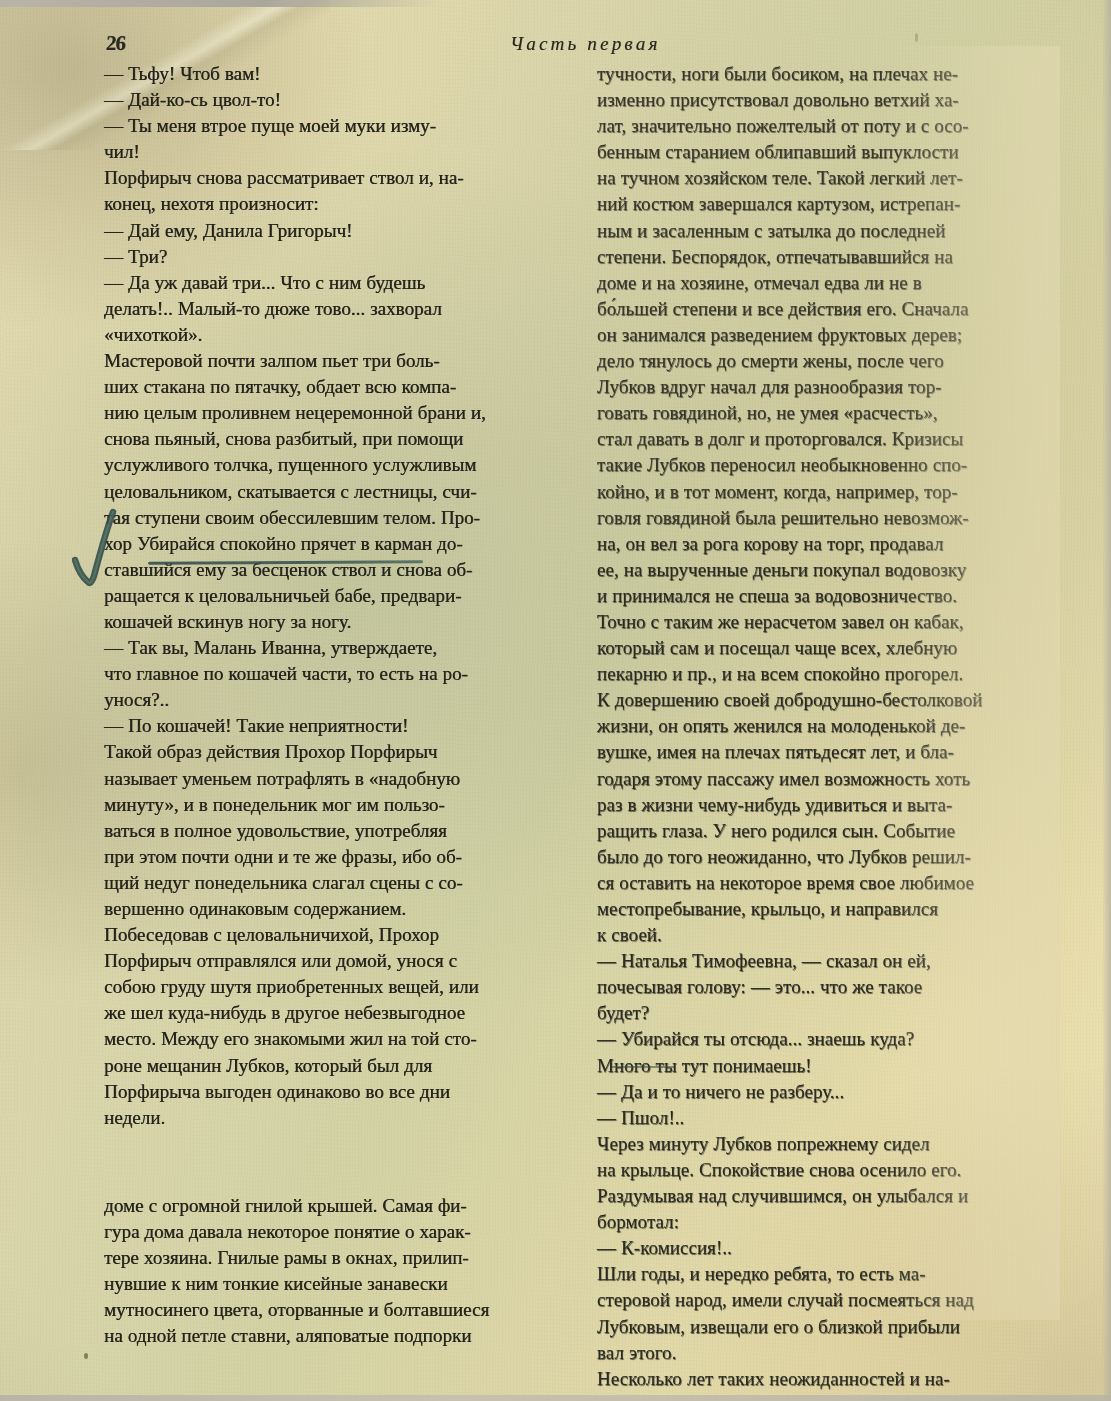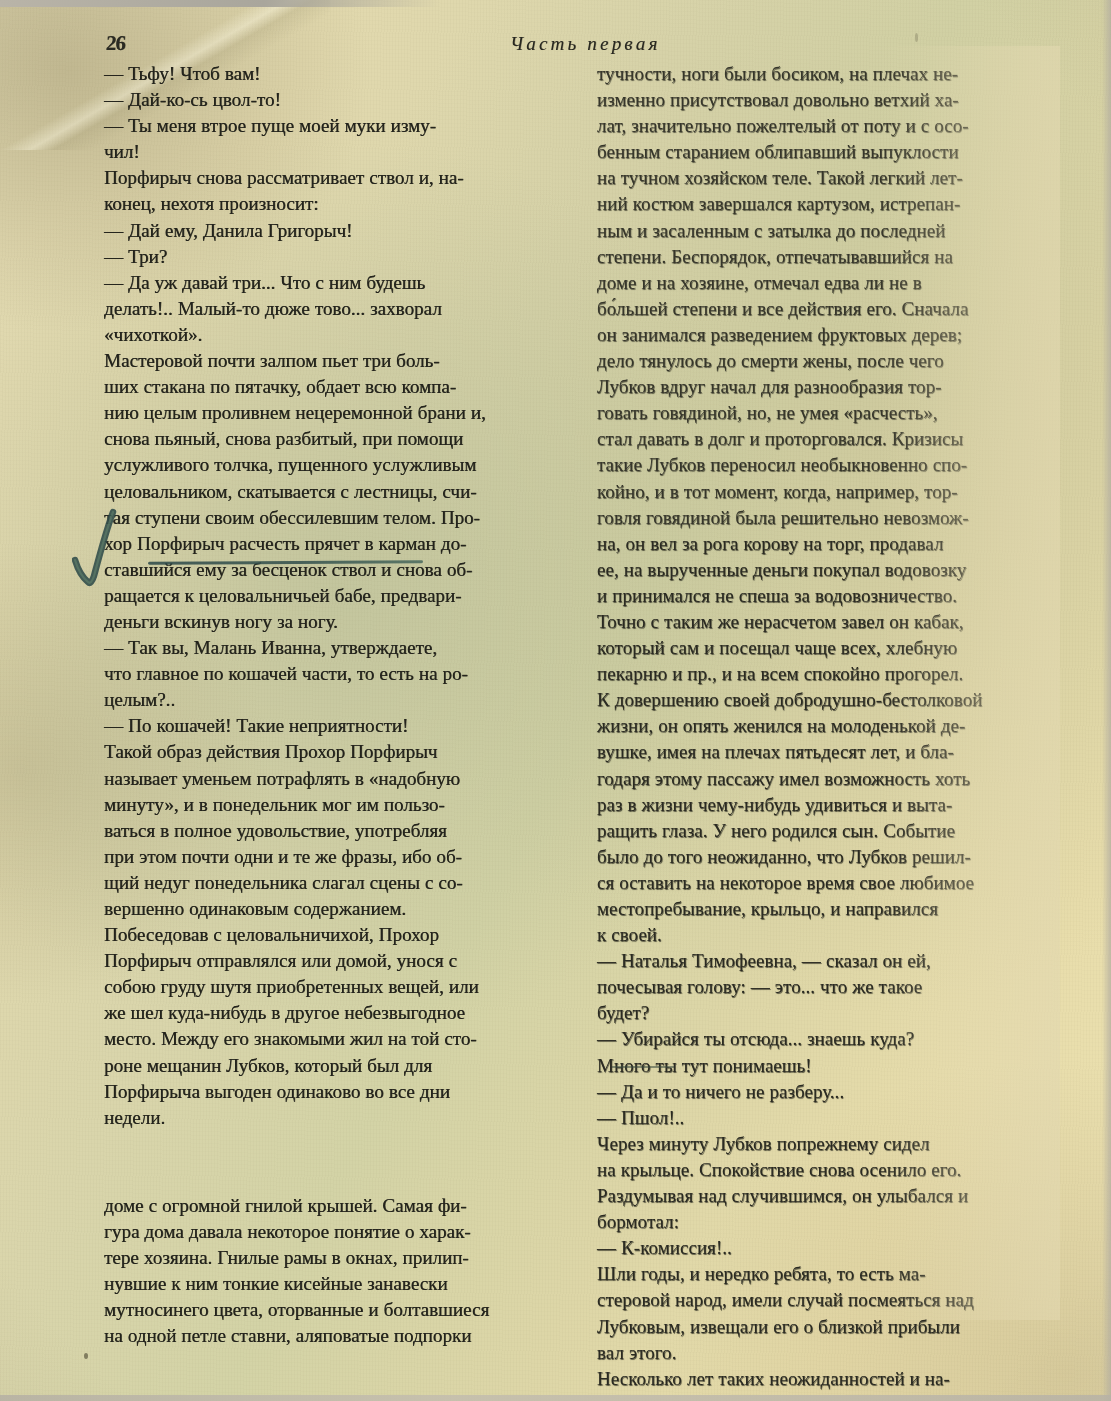--- a/index.html
+++ b/index.html
@@ -222,36 +222,36 @@
           <span class="ln just">
               <span>услужливого толчка, пущенного услужливым</span>
             </span>
           <span class="ln just">
               <span>целовальником, скатывается с лестницы, счи-</span>
             </span>
           <span class="ln just">
               <span>тая ступени своим обессилевшим телом. Про-</span>
             </span>
           <span class="ln just">
-              <span>хор Порфирыч расчесть прячет в карман до-</span>
+              <span>хор Убирайся спокойно прячет в карман до-</span>
             </span>
           <span class="ln just">
               <span>ставшийся ему за бесценок ствол и снова об-</span>
             </span>
           <span class="ln just">
               <span>ращается к целовальничьей бабе, предвари-</span>
             </span>
-          <span class="ln">деньги вскинув ногу за ногу.</span>
+          <span class="ln">кошачей вскинув ногу за ногу.</span>
           <span class="ln just">
               <span>— Так вы, Малань Иванна, утверждаете,</span>
             </span>
           <span class="ln just">
               <span>что главное по кошачей части, то есть на ро-</span>
             </span>
-          <span class="ln">целым?..</span>
+          <span class="ln">унося?..</span>
           <span class="ln">— По кошачей! Такие неприятности!</span>
           <span class="ln just">
               <span>Такой образ действия Прохор Порфирыч</span>
             </span>
           <span class="ln just">
               <span>называет уменьем потрафлять в «надобную</span>
             </span>
           <span class="ln just">
               <span>минуту», и в понедельник мог им пользо-</span>
             </span>

